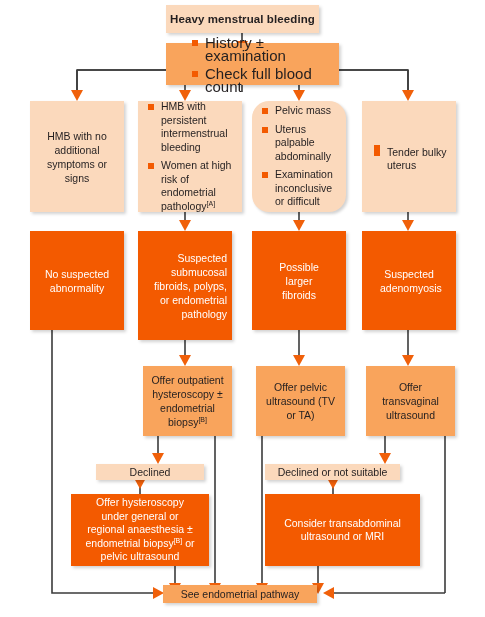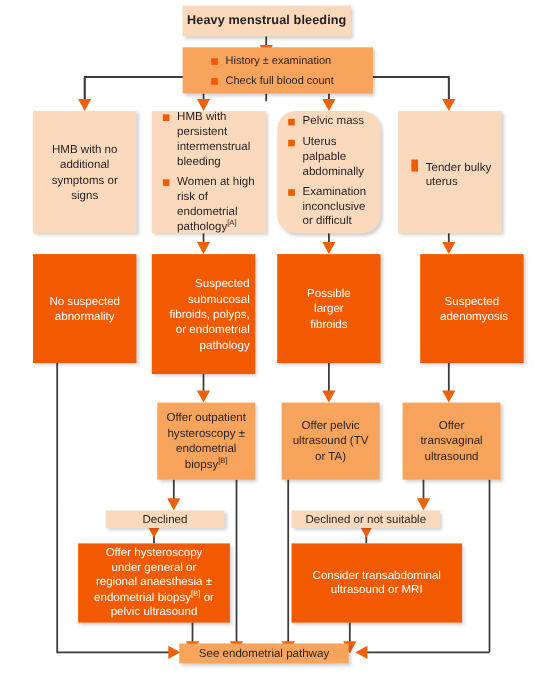--- a/index.html
+++ b/index.html
@@ -103,21 +103,21 @@
 
     <polygon class="arrow" points="153,587 153,599 164,593"></polygon>
     <polygon class="arrow" points="334,587 334,599 323,593"></polygon>
   </svg>
 
   <div class="box pale center" style="left:166px;top:5px;width:153px;height:28px;">
     <span class="txt" style="font-size:11.5px;font-weight:bold;letter-spacing:.1px;">Heavy menstrual bleeding</span>
   </div>
 
   <div class="box mid" style="left:166px;top:43px;width:173px;height:42px;padding:6px 10px 6px 26px;">
-    <ul class="bul-list" style="font-size:10px;line-height:13px;">
+    <ul class="bul-list" style="font-size:15px;line-height:13px;">
       <li>
         <span class="bul"></span>
         <span>History ± examination</span>
       </li>
       <li>
         <span class="bul"></span>
         <span>Check full blood count</span>
       </li>
     </ul>
   </div>
@@ -173,21 +173,21 @@
   </div>
 
   <div class="box vivid center" style="left:138px;top:231px;width:94px;height:109px;padding:4px 5px;">
     <span class="txt" style="font-size:10.5px;line-height:14px;text-align:right;">Suspected submucosal fibroids, polyps, or endometrial pathology</span>
   </div>
 
   <div class="box vivid center" style="left:252px;top:231px;width:94px;height:99px;padding:4px 23px;">
     <span class="txt" style="font-size:10.5px;line-height:14px;">Possible larger fibroids</span>
   </div>
 
-  <div class="box vivid center" style="left:382px;top:231px;width:94px;height:99px;padding:4px 18px;">
+  <div class="box vivid center" style="left:362px;top:231px;width:94px;height:99px;padding:4px 18px;">
     <span class="txt" style="font-size:10.5px;line-height:14px;">Suspected adenomyosis</span>
   </div>
 
   <div class="box mid center" style="left:143px;top:366px;width:89px;height:70px;padding:3px 4px;">
     <span class="txt" style="font-size:10.5px;line-height:14px;"><span>Offer outpatient hysteroscopy ± endometrial biopsy</span><sup>[B]</sup></span>
   </div>
 
   <div class="box mid center" style="left:256px;top:366px;width:89px;height:70px;padding:3px 4px;">
     <span class="txt" style="font-size:10.5px;line-height:14px;">Offer pelvic ultrasound (TV or TA)</span>
   </div>

